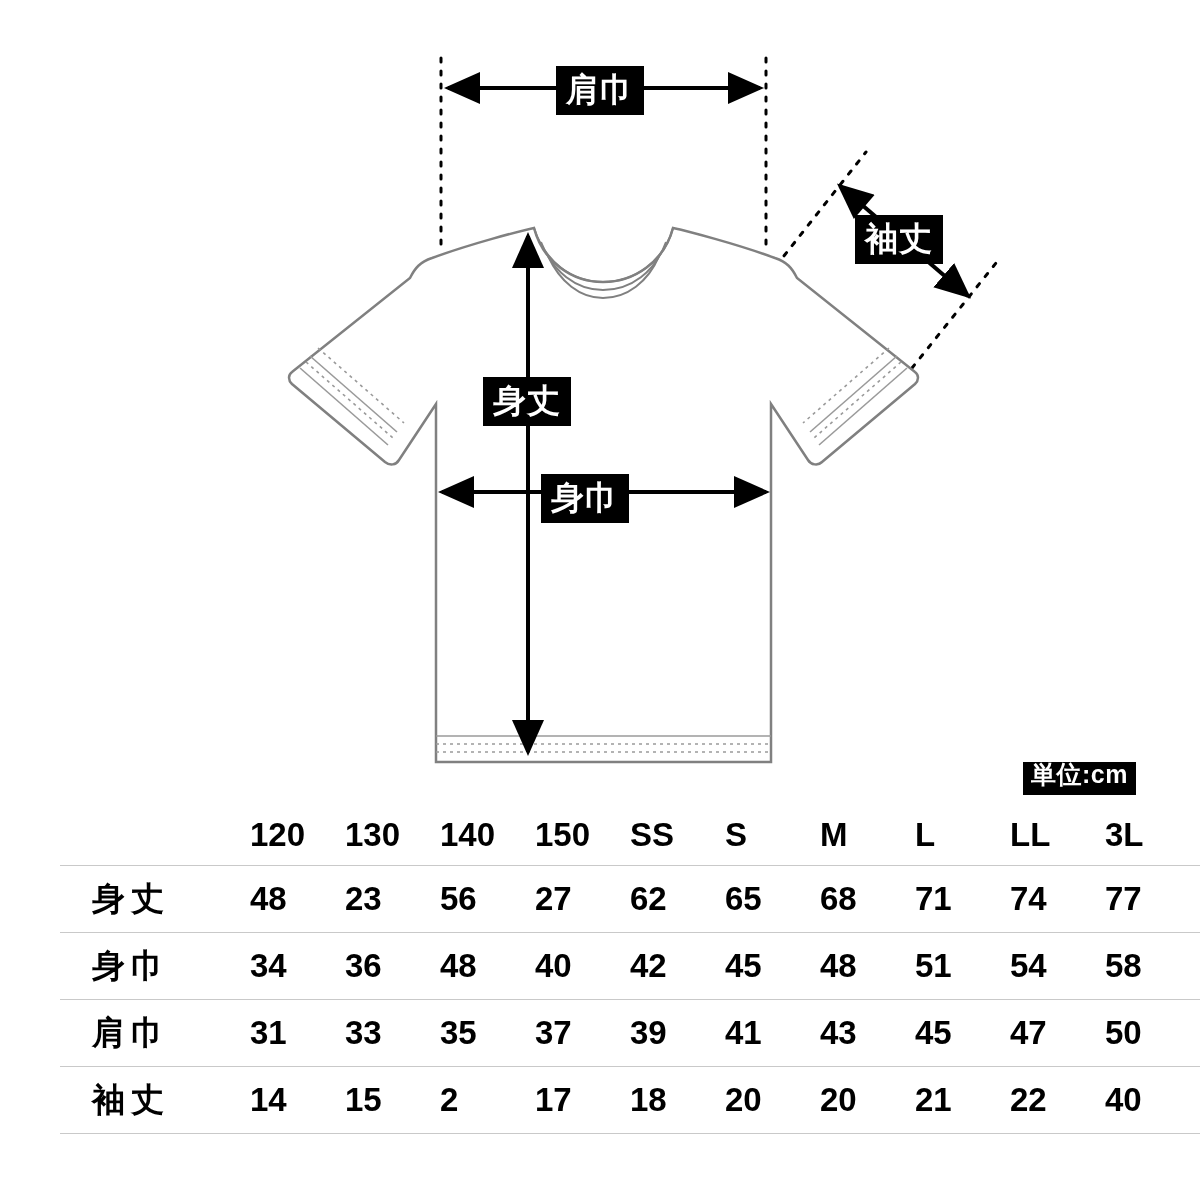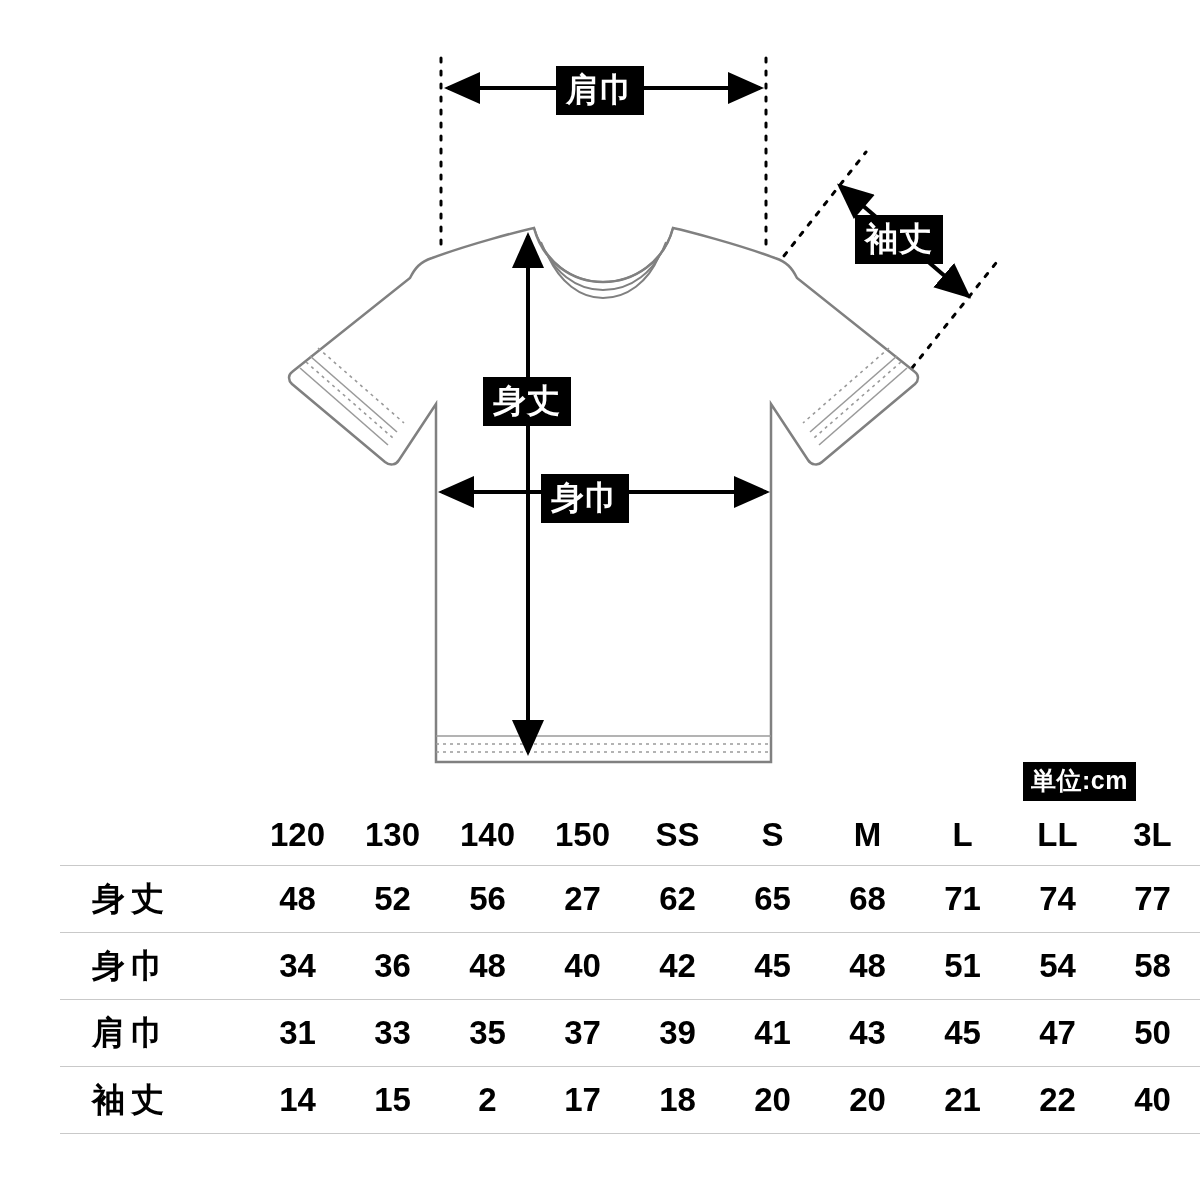--- a/index.html
+++ b/index.html
@@ -43,38 +43,38 @@
     font-size: 33px;
   }
   #lbl-shoulder { left: 556px; top: 66px; }
   #lbl-sleeve   { left: 855px; top: 215px; }
   #lbl-length   { left: 483px; top: 377px; }
   #lbl-width    { left: 541px; top: 474px; }
   #lbl-unit {
     left: 1023px;
     top: 762px;
     font-size: 25px;
-    padding: 6px 8px 8px 8px;
+    padding: 0 8px 8px 8px;
     letter-spacing: 0.5px;
   }
   
   #table-wrap {
     position: absolute;
     left: 0;
     top: 805px;
     width: 1200px;
   }
   table {
     border-collapse: collapse;
     width: 1140px;
     margin-left: 60px;
     table-layout: fixed;
   }
   th, td {
-    text-align: center;
+    text-align: left;
     font-size: 33px;
     font-weight: bold;
     padding: 0;
     height: 66px;
     vertical-align: middle;
   }
   thead th {
     border: none;
     height: 60px;
   }
@@ -211,21 +211,21 @@
           <th>M</th>
           <th>L</th>
           <th>LL</th>
           <th>3L</th>
         </tr>
       </thead>
       <tbody>
         <tr>
           <th class="rowhead">身丈</th>
           <td>48</td>
-          <td>52</td>
+          <td>23</td>
           <td>56</td>
           <td>27</td>
           <td>62</td>
           <td>65</td>
           <td>68</td>
           <td>71</td>
           <td>74</td>
           <td>77</td>
         </tr>
         <tr>

